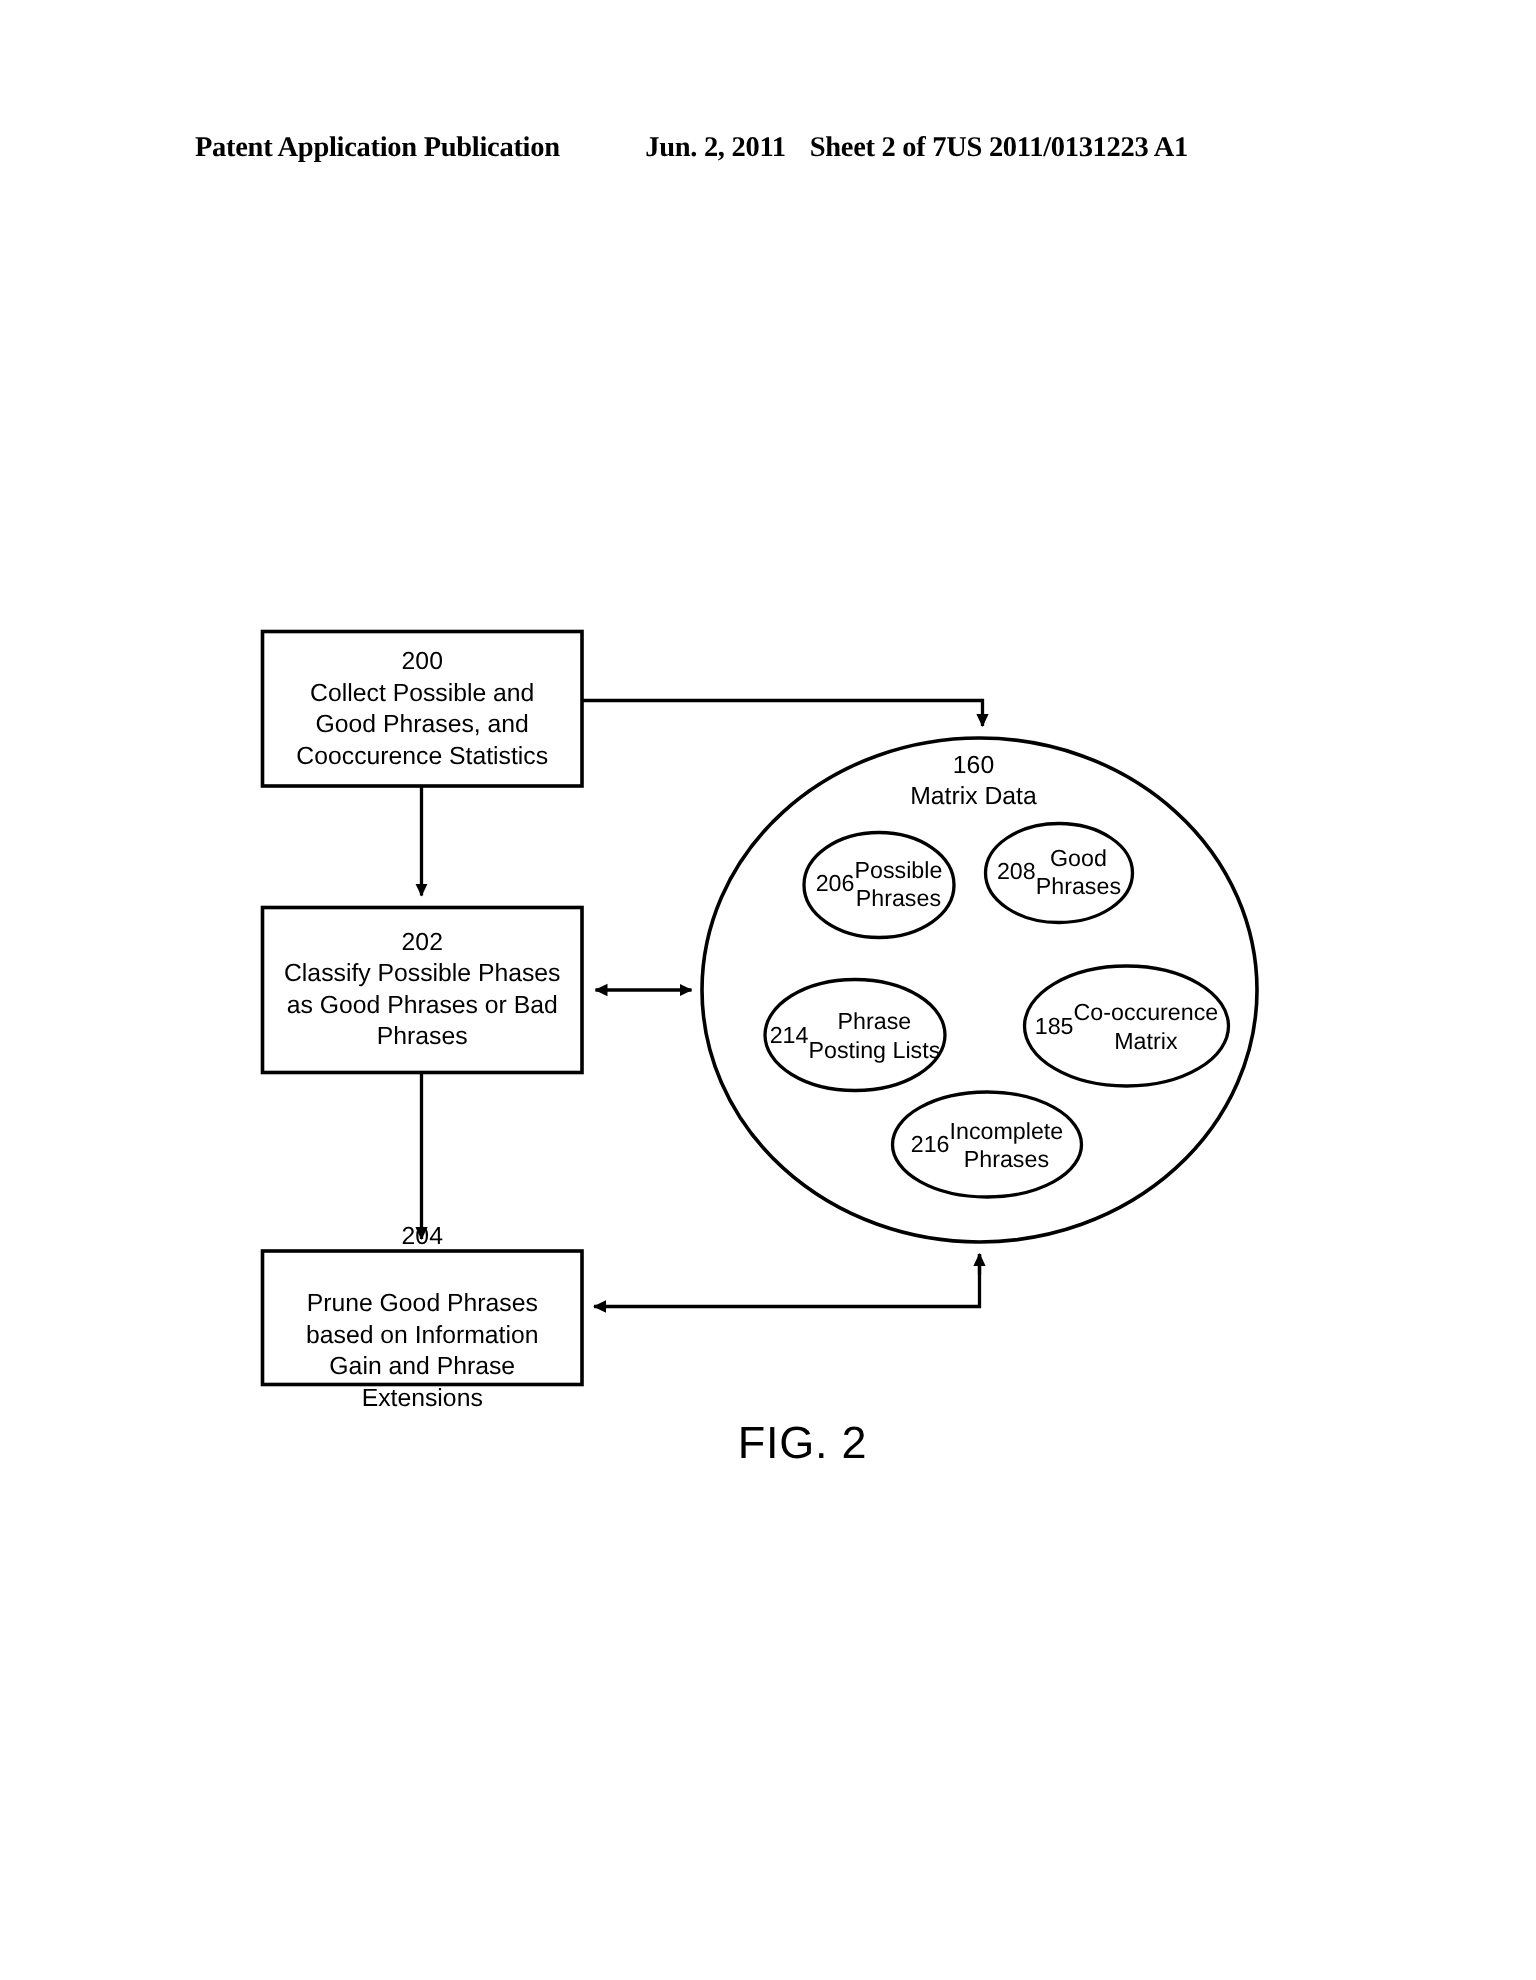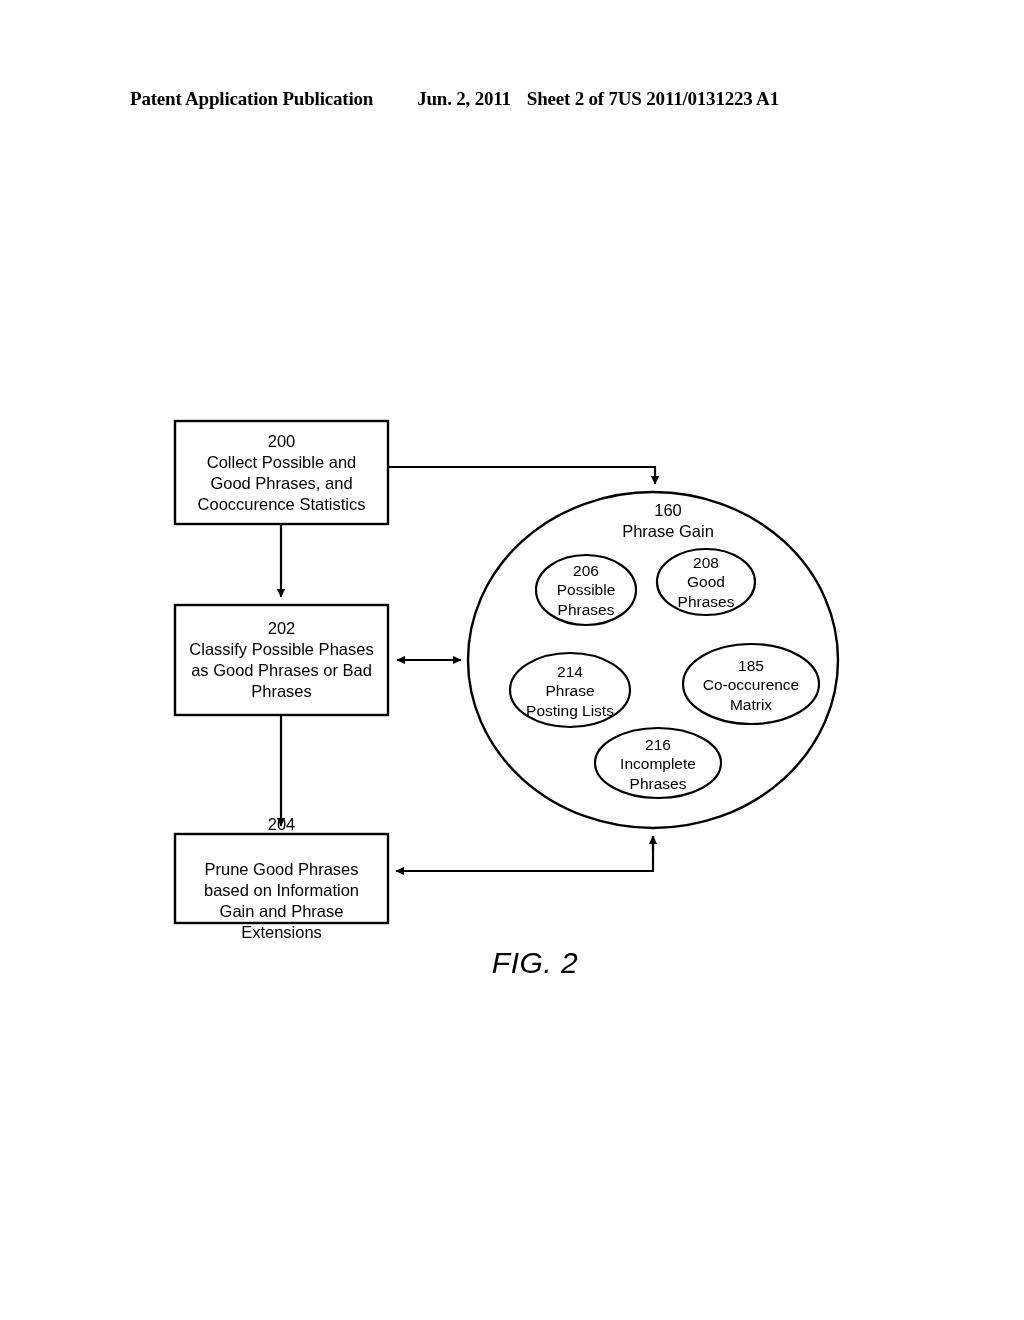--- a/index.html
+++ b/index.html
@@ -26,21 +26,21 @@
     display: flex;
     align-items: center;
     font-family: "Liberation Serif", serif;
     font-weight: bold;
     font-size: 19px;
     letter-spacing: -0.2px;
     white-space: nowrap;
     color: #000;
   }
   #page-header .h-pub   { flex: 0 0 auto; }
-  #page-header .h-date  { flex: 0 0 auto; margin-left: 44px; }
+  #page-header .h-date  { flex: 0 0 auto; margin-left: 57px; }
   #page-header .h-sheet { flex: 0 0 auto; margin-left: 16px; }
   #page-header .h-num   { flex: 0 0 auto; }
 
   
   #figure {
     position: absolute;
     left: 0;
     top: 0;
     width: 1024px;
     height: 1320px;
@@ -77,34 +77,32 @@
     flex-direction: column;
     align-items: center;
     justify-content: center;
   }
   .box-text .ref { display: block; }
   .box-text .body { display: block; }
 
   
   .ell-text {
     display: flex;
-    flex-direction: column;
     align-items: center;
     justify-content: center;
   }
 
   
   #fig-caption {
     position: absolute;
     left: 440px;
     top: 946px;
     width: 190px;
     text-align: center;
     font-family: "Liberation Sans", sans-serif;
-    font-style: italic;
     font-size: 30px;
     letter-spacing: 0.5px;
     color: #000;
   }
 </style>
 </head>
 <body>
 
 <div id="page-header">
   <span class="h-pub">Patent Application Publication</span>
@@ -170,23 +168,23 @@
   </div>
 
   <div class="fig-text box-text" style="left:175px; top:834px; width:213px; height:89px;gap:24px;">
     <span class="ref">204</span>
     <span class="body">Prune Good Phrases
 based on Information
 Gain and Phrase
 Extensions</span>
   </div>
 
-  <div class="fig-text box-text" style="left:588px; top:498px; width:160px; height:46px;">
+  <div class="fig-text box-text" style="left:569px; top:498px; width:160px; height:46px;">
     <span class="ref">160</span>
-    <span class="body">Phrase Gain</span>
+    <span class="body">Matrix Data</span>
   </div>
 
   <div class="fig-text ell-text small" style="left:526px; top:556px; width:120px; height:68px;">
     <span>206</span>
     <span>Possible
 Phrases</span>
   </div>
 
   <div class="fig-text ell-text small" style="left:648px; top:549px; width:116px; height:66px;">
     <span>208</span>

